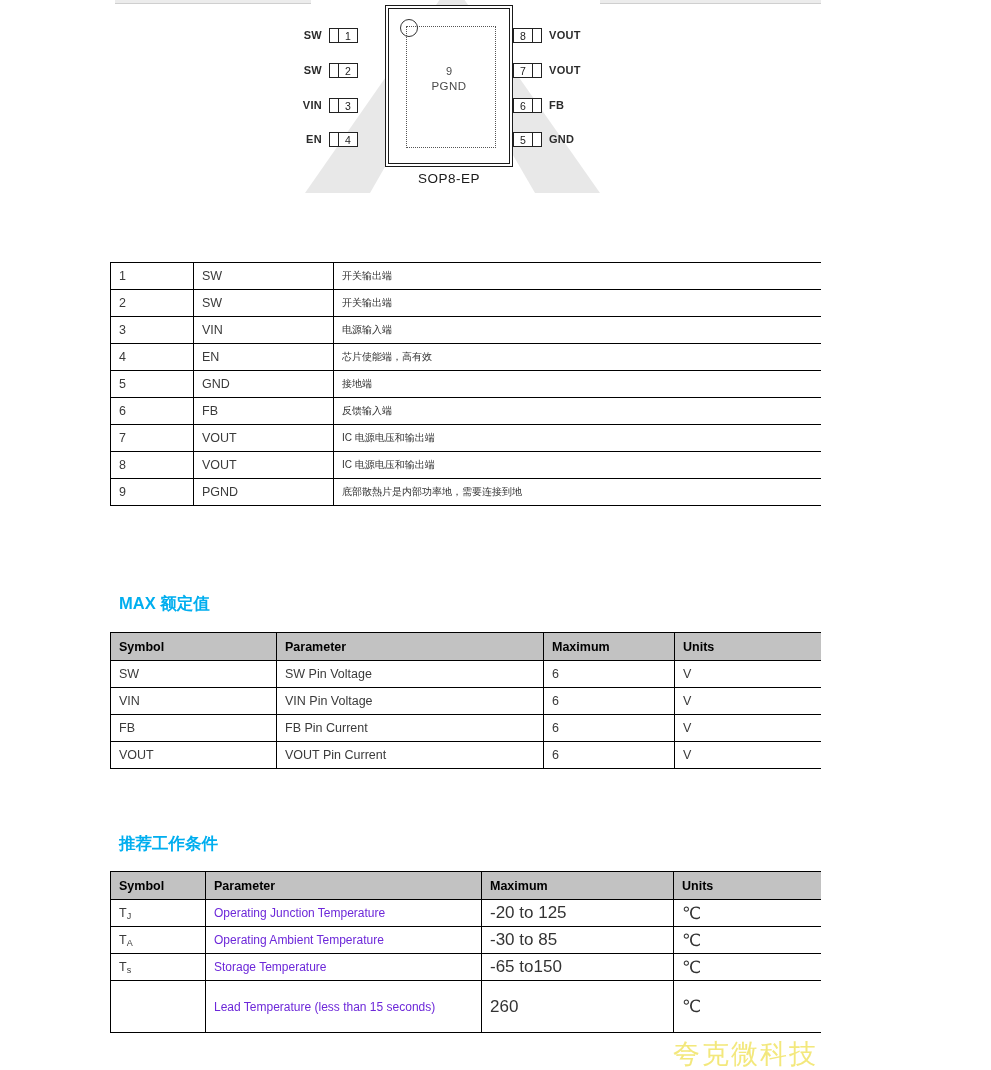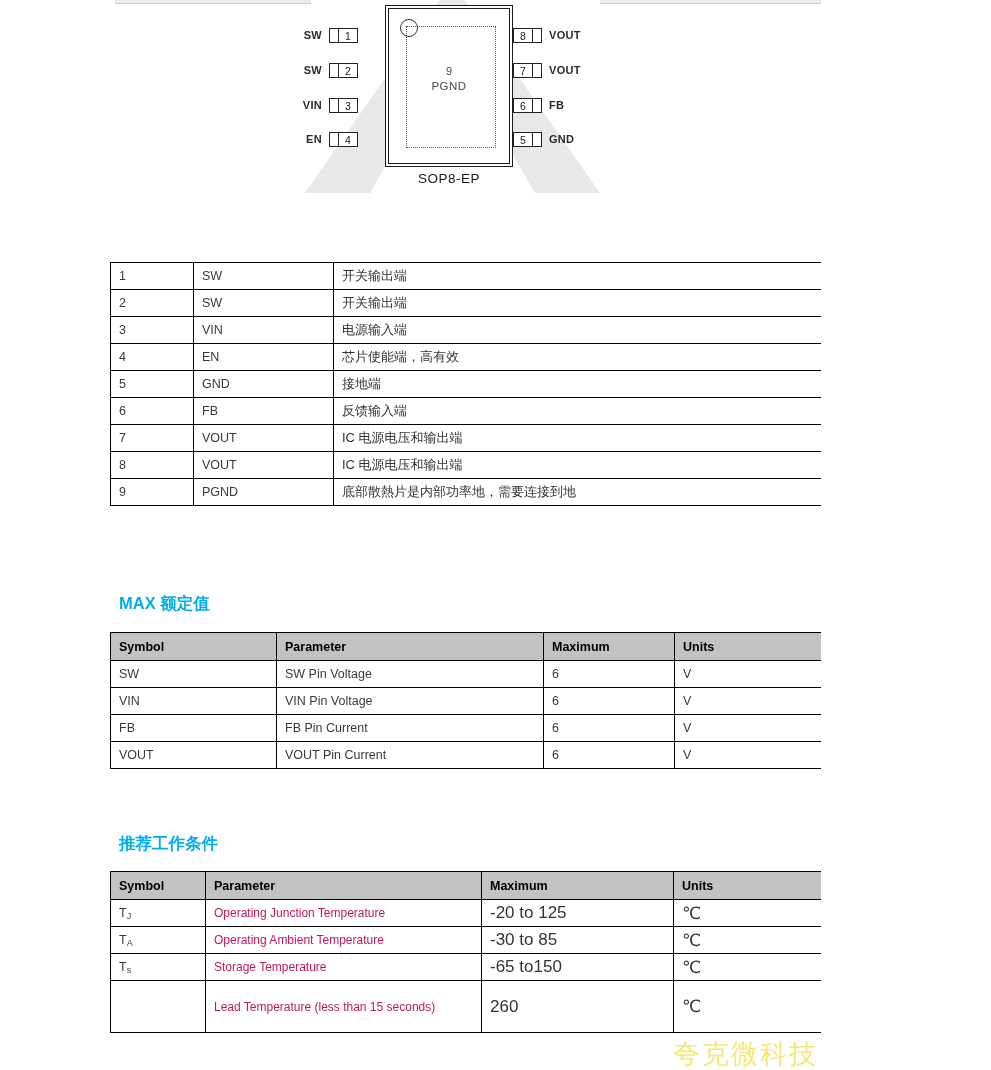--- a/index.html
+++ b/index.html
@@ -44,24 +44,24 @@
   .pin-num{flex:1;display:flex;align-items:center;justify-content:center;font-size:10.5px;color:#222;}
   .pkg-label{position:absolute;left:105px;top:171px;width:128px;text-align:center;
     font-size:13.5px;color:#1a1a1a;letter-spacing:0.5px;}
 
   
   table.dtab{position:absolute;border-collapse:collapse;table-layout:fixed;background:#fff;border:1.5px solid #000;}
   .dtab th,.dtab td{border:1px solid #000;padding:0 6px 0 8px;text-align:left;vertical-align:middle;overflow:hidden;white-space:nowrap;}
   .dtab th{background:#c2c2c2;font-weight:bold;color:#000;font-size:12.5px;height:27px;}
   .dtab td{font-size:12.5px;color:#3a3a3a;height:26px;font-weight:normal;}
   .pin-desc-table{left:110px;top:262px;width:742px;}
-  .pin-desc-table td.desc{font-size:13px;color:#333;}
+  .pin-desc-table td.desc{font-size:10px;color:#333;}
   .max-table{left:110px;top:632px;width:712px;}
   .op-table{left:110px;top:871px;width:742px;}
-  .op-table td.param{color:#be185d;font-size:12px;}
+  .op-table td.param{color:#6d28d9;font-size:12px;}
   .op-table td.maxv{font-size:17px;color:#333;}
   .op-table tr.tall td{height:51px;}
   .sub{font-size:9px;vertical-align:-2px;}
 
   .section-title{position:absolute;left:119px;font-size:16.5px;font-weight:bold;color:#00AEEF;}
   .title-max{top:593px;}
   .title-op{top:833px;}
 
   .watermark{
     position:absolute;top:1036px;right:3px;font-size:27px;letter-spacing:2px;

